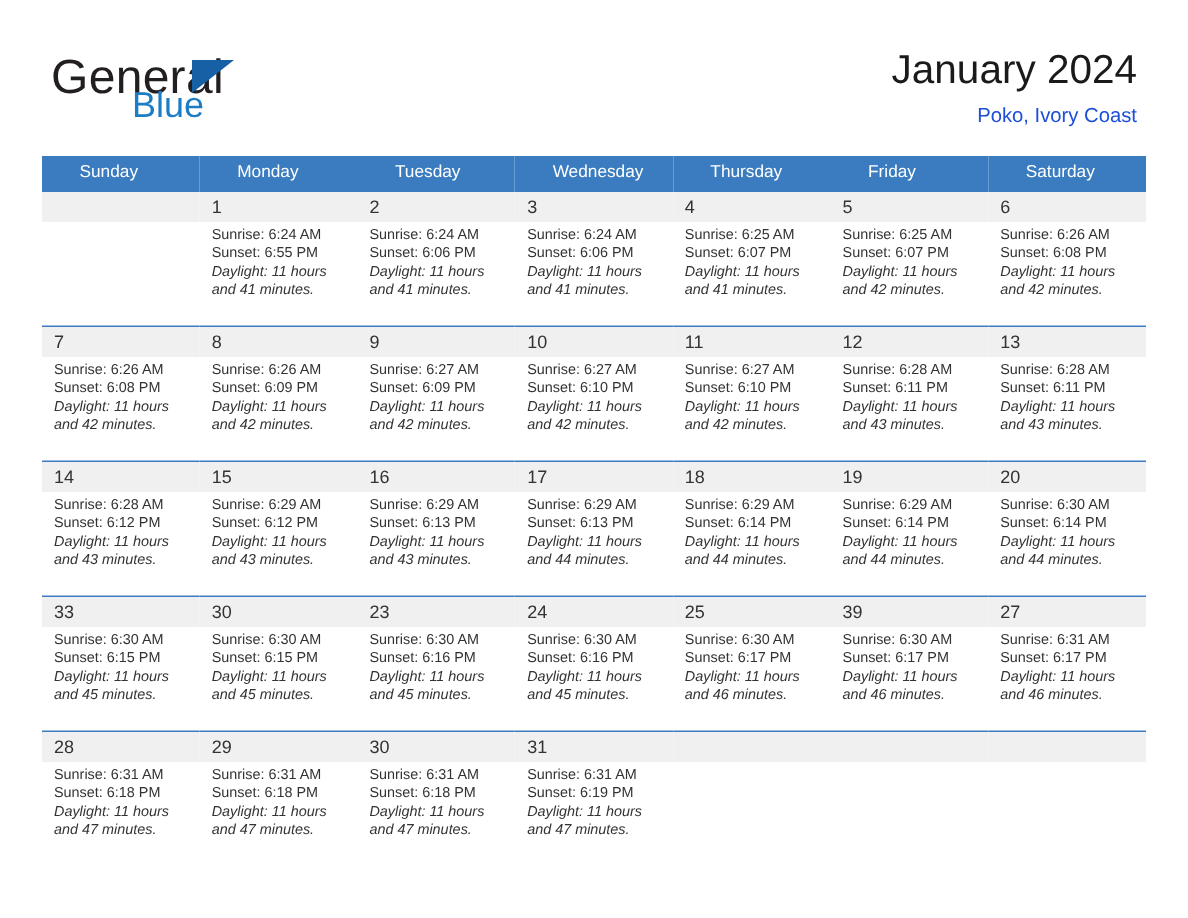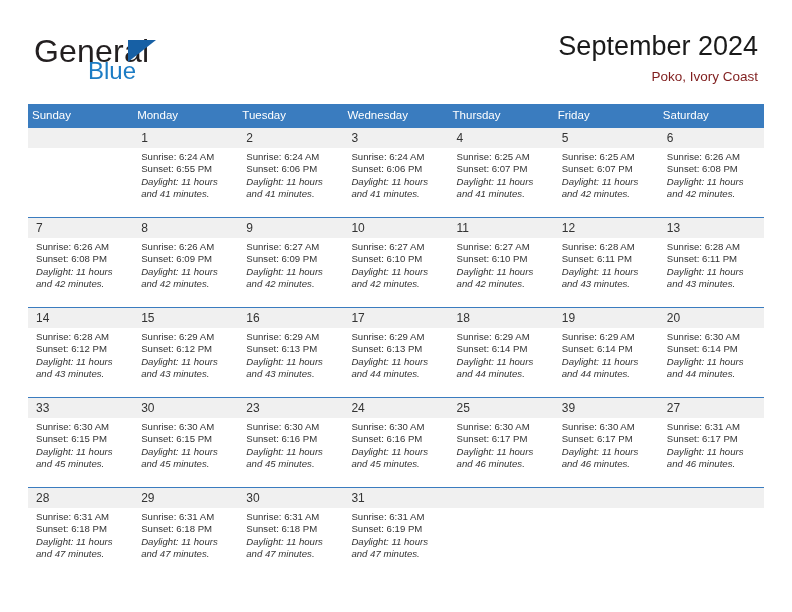--- a/index.html
+++ b/index.html
@@ -71,41 +71,41 @@
   }
   .cal-title {
     font-size: 27px;
     color: #1a1a1a;
     line-height: 32px;
     white-space: nowrap;
   }
   .cal-subtitle {
     margin-top: 7px;
     font-size: 13.5px;
-    color: #7f1d1d;
+    color: #1d4ed8;
     line-height: 16px;
     white-space: nowrap;
   }
 
   
   .calendar {
     position: absolute;
     left: 28px;
     top: 104px;
     width: 736px;
     border-collapse: collapse;
     table-layout: fixed;
   }
   .calendar th {
     background: #3a7cbf;
     color: #ffffff;
     font-size: 11.5px;
     font-weight: normal;
     text-align: left;
-    padding: 5px 0 6px 4px;
+    padding: 5px 0 6px 25px;
     border: none;
     line-height: 13px;
   }
   .calendar td {
     vertical-align: top;
     padding: 0;
     border: none;
     border-top: 1px solid #3a7cbf;
     width: 105.14px;
   }
@@ -150,21 +150,21 @@
 
   <div class="header">
 
     <div class="logo">
       <span class="logo-general">General</span>
       <span class="logo-tri"></span>
       <span class="logo-blue">Blue</span>
     </div>
 
     <div class="title-block">
-      <div class="cal-title">September 2024</div>
+      <div class="cal-title">January 2024</div>
       <div class="cal-subtitle">Poko, Ivory Coast</div>
     </div>
 
   </div>
 
   <table class="calendar">
     <thead>
       <tr>
         <th>Sunday</th>
         <th>Monday</th>

